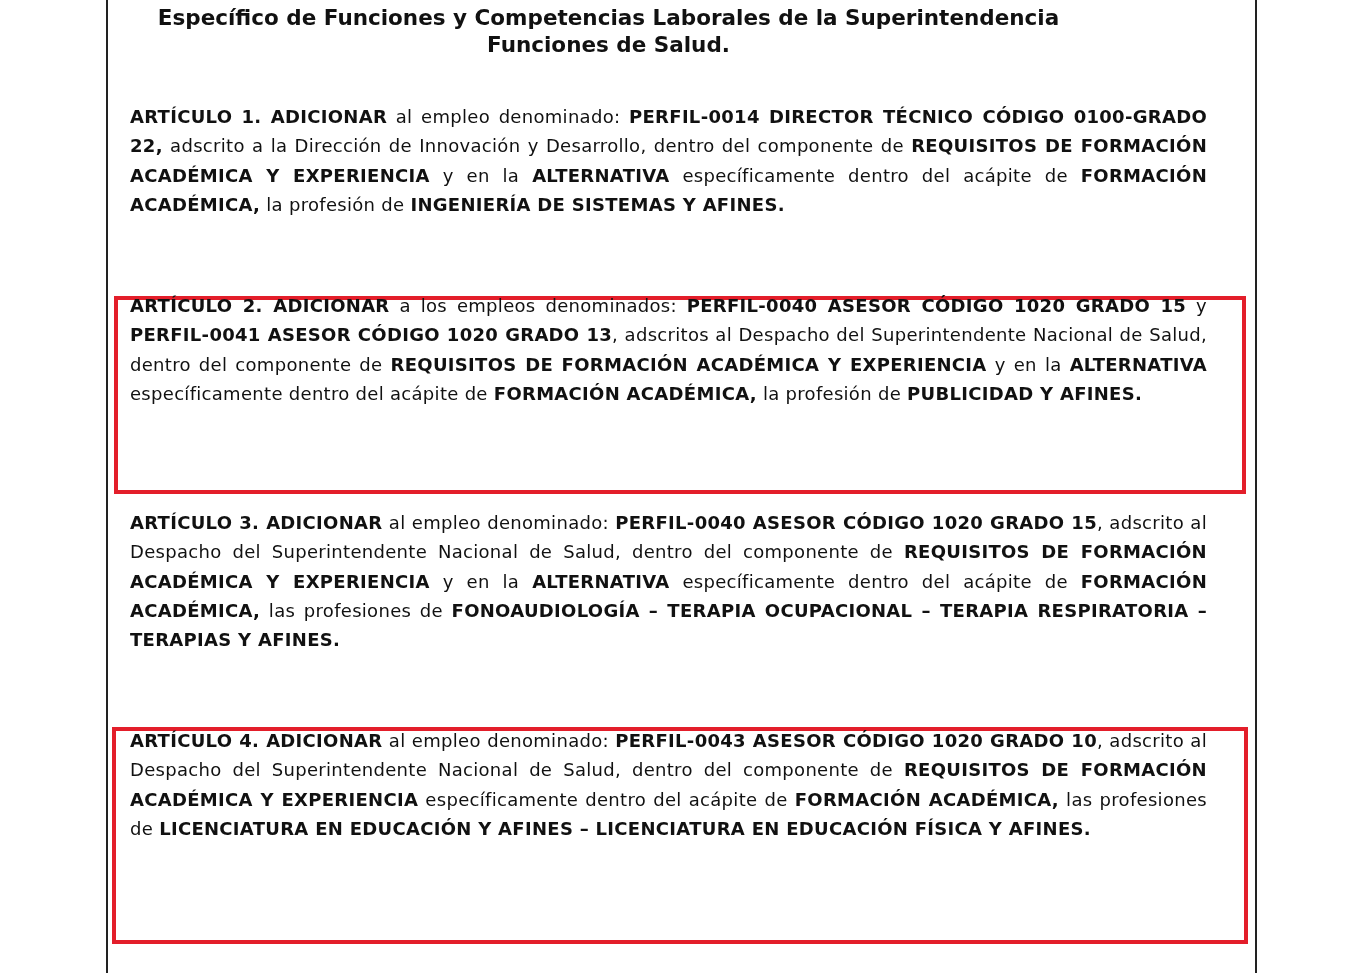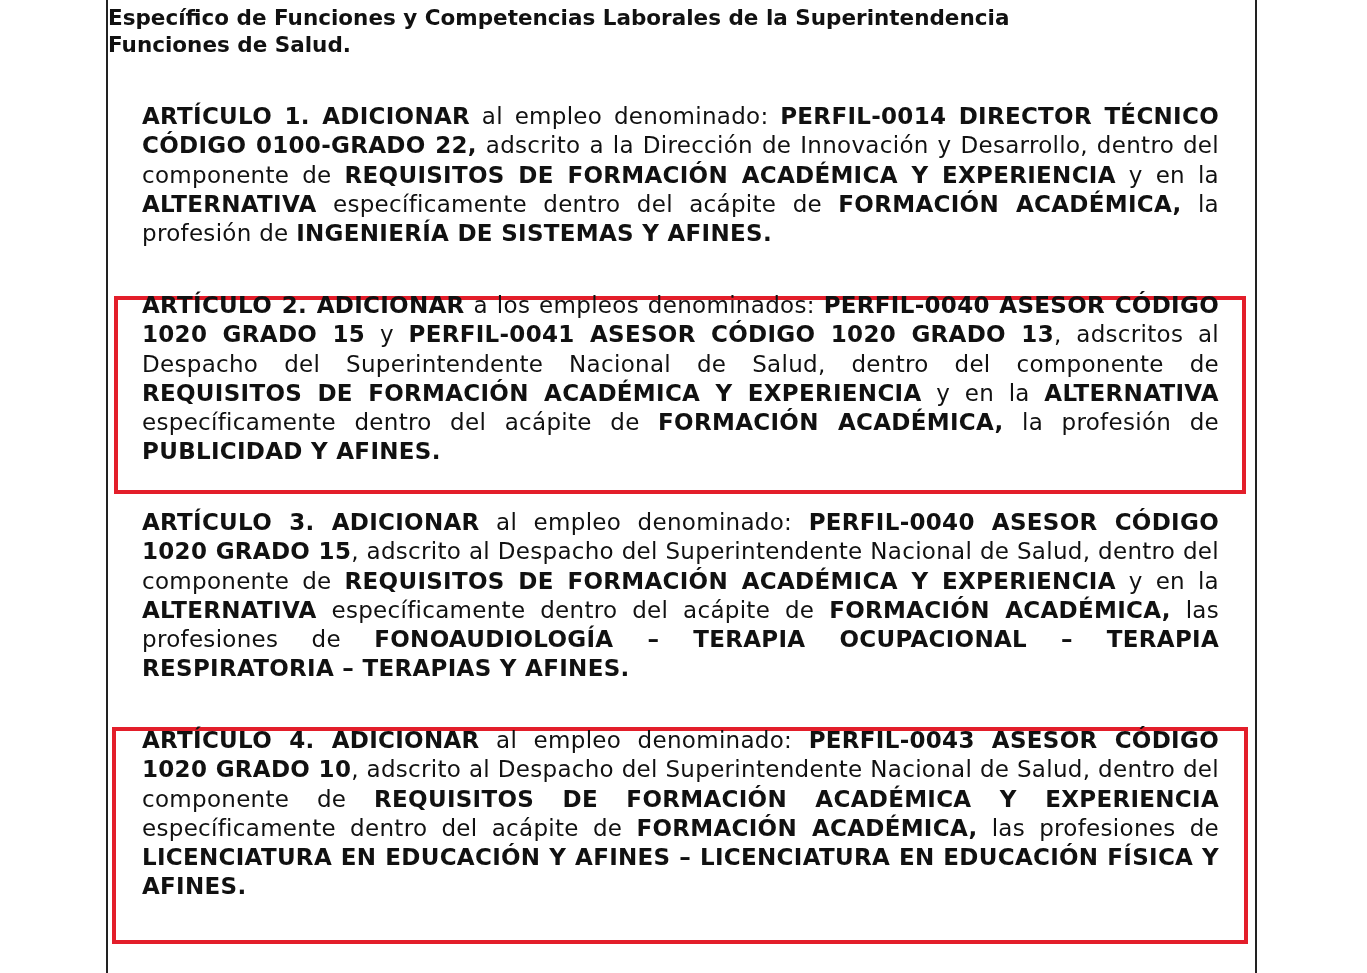--- a/index.html
+++ b/index.html
@@ -1,22 +1,22 @@
 <!DOCTYPE html>
 <html><head>
 <meta charset="utf-8">
 <style>
   html, body { margin: 0; padding: 0; background: #ffffff; }
   body { width: 1367px; height: 973px; position: relative; overflow: hidden;
          font-family: "DejaVu Sans", sans-serif; color: #111; }
   .page { position: absolute; left: 106px; top: -2px; width: 1147px; height: 990px;
           border-left: 2px solid #222; border-right: 2px solid #222; background: #fff; }
-  .title { position: absolute; left: 0; width: 1001px; 
+  .title { position: absolute; left: 0; width: 1001px; text-align: center;
            font-weight: bold; font-size: 21.5px; line-height: 27px; }
-  .article { position: absolute; left: 34px; width: 1077px; font-size: 23px;
+  .article { position: absolute; left: 22px; width: 1077px; font-size: 18px;
              line-height: 29.3px; text-align: justify; text-align-last: left;
              letter-spacing: 0.3px; }
   .article b { font-weight: bold; }
   .highlight-box { position: absolute; border: 4px solid #e31e2a; box-sizing: border-box; }
 </style>
 </head>
 <body>
 
 <div class="page">
   <div class="title" style="top:6px;">

